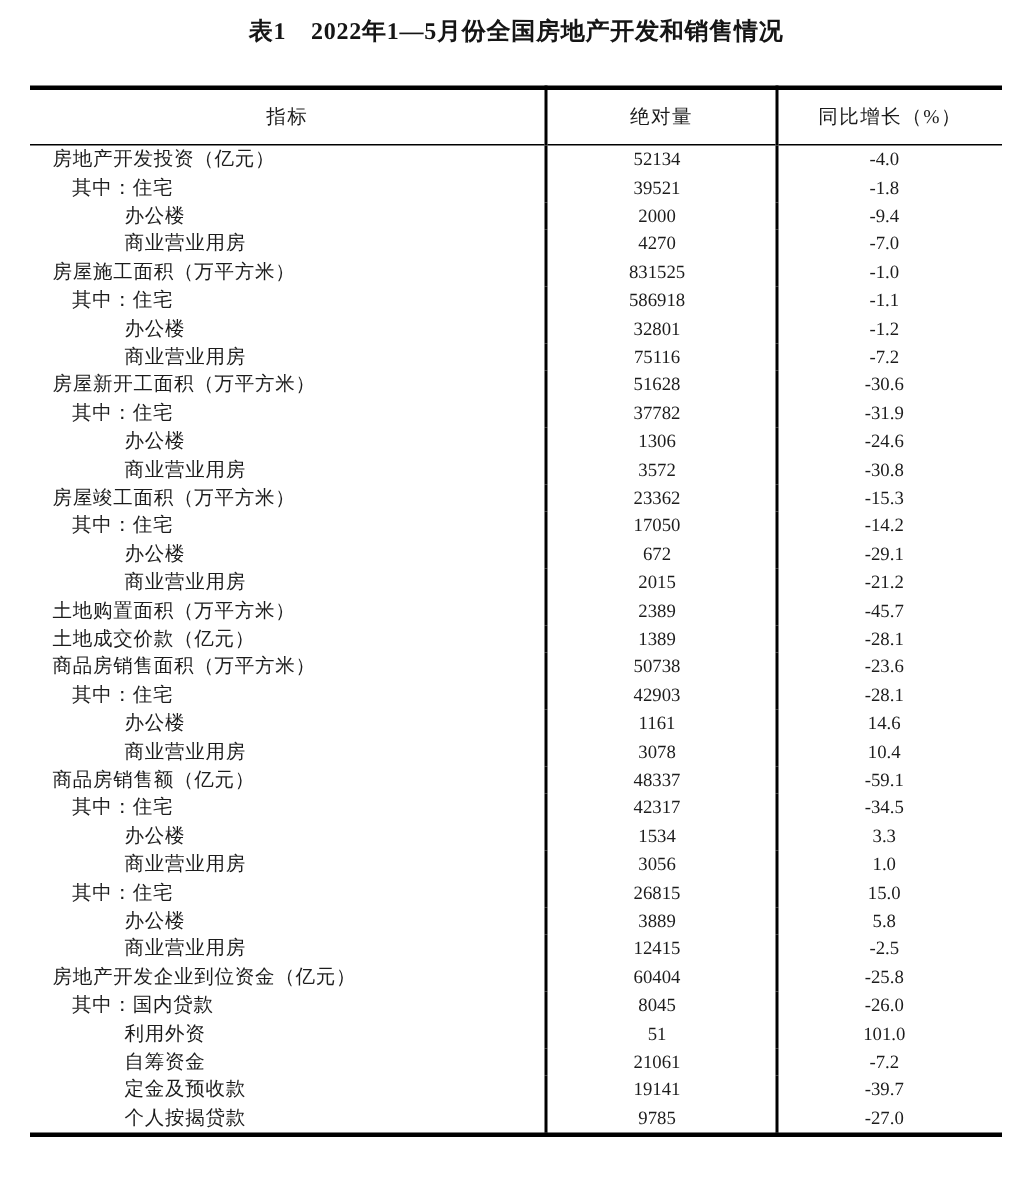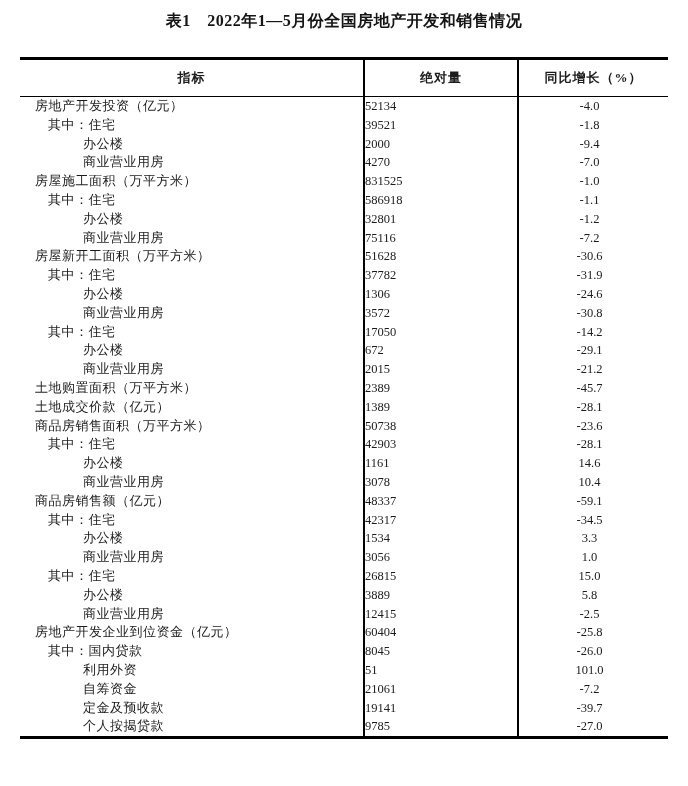--- a/index.html
+++ b/index.html
@@ -31,21 +31,21 @@
     width: 648px;
     border-collapse: collapse;
     table-layout: fixed;
     border-top: 3px solid #000;
     border-bottom: 3px solid #000;
   }
   col.c1 { width: 344px; }
   col.c2 { width: 154px; }
   col.c3 { width: 150px; }
   th {
-    font-weight: bold;
+    font-weight: normal;
     font-size: 13px;
     height: 36px;
     border-bottom: 1.5px solid #000;
     text-align: center;
     padding: 0;
     color: #1c1c1c;
     letter-spacing: 1px;
   }
   .col-abs {
     border-left: 2px solid #000;
@@ -58,21 +58,21 @@
     font-size: 13px;
     white-space: nowrap;
     overflow: hidden;
     vertical-align: middle;
   }
   td.col-ind { text-align: left; letter-spacing: 0.5px; margin-top: 48px; }
   td.col-ind.indent-0 { padding-left: 15px; }
   td.col-ind.indent-1 { padding-left: 28px; }
   td.col-ind.indent-2 { padding-left: 63px; }
   td.col-abs {
-    text-align: left;
+    text-align: center;
     padding-right: 6px;
     font-size: 12.5px;
   }
   td.col-gro {
     text-align: center;
     padding-right: 8px;
     font-size: 12.5px;
   }
 </style>
 </head>
@@ -148,20 +148,25 @@
     <td class="col-ind indent-2">办公楼</td>
     <td class="col-abs">1306</td>
     <td class="col-gro">-24.6</td>
   </tr>
       <tr>
     <td class="col-ind indent-2">商业营业用房</td>
     <td class="col-abs">3572</td>
     <td class="col-gro">-30.8</td>
   </tr>
       <tr>
+    <td class="col-ind indent-0">房屋竣工面积（万平方米）</td>
+    <td class="col-abs">23362</td>
+    <td class="col-gro">-15.3</td>
+  </tr>
+      <tr>
     <td class="col-ind indent-1">其中：住宅</td>
     <td class="col-abs">17050</td>
     <td class="col-gro">-14.2</td>
   </tr>
       <tr>
     <td class="col-ind indent-2">办公楼</td>
     <td class="col-abs">672</td>
     <td class="col-gro">-29.1</td>
   </tr>
       <tr>

